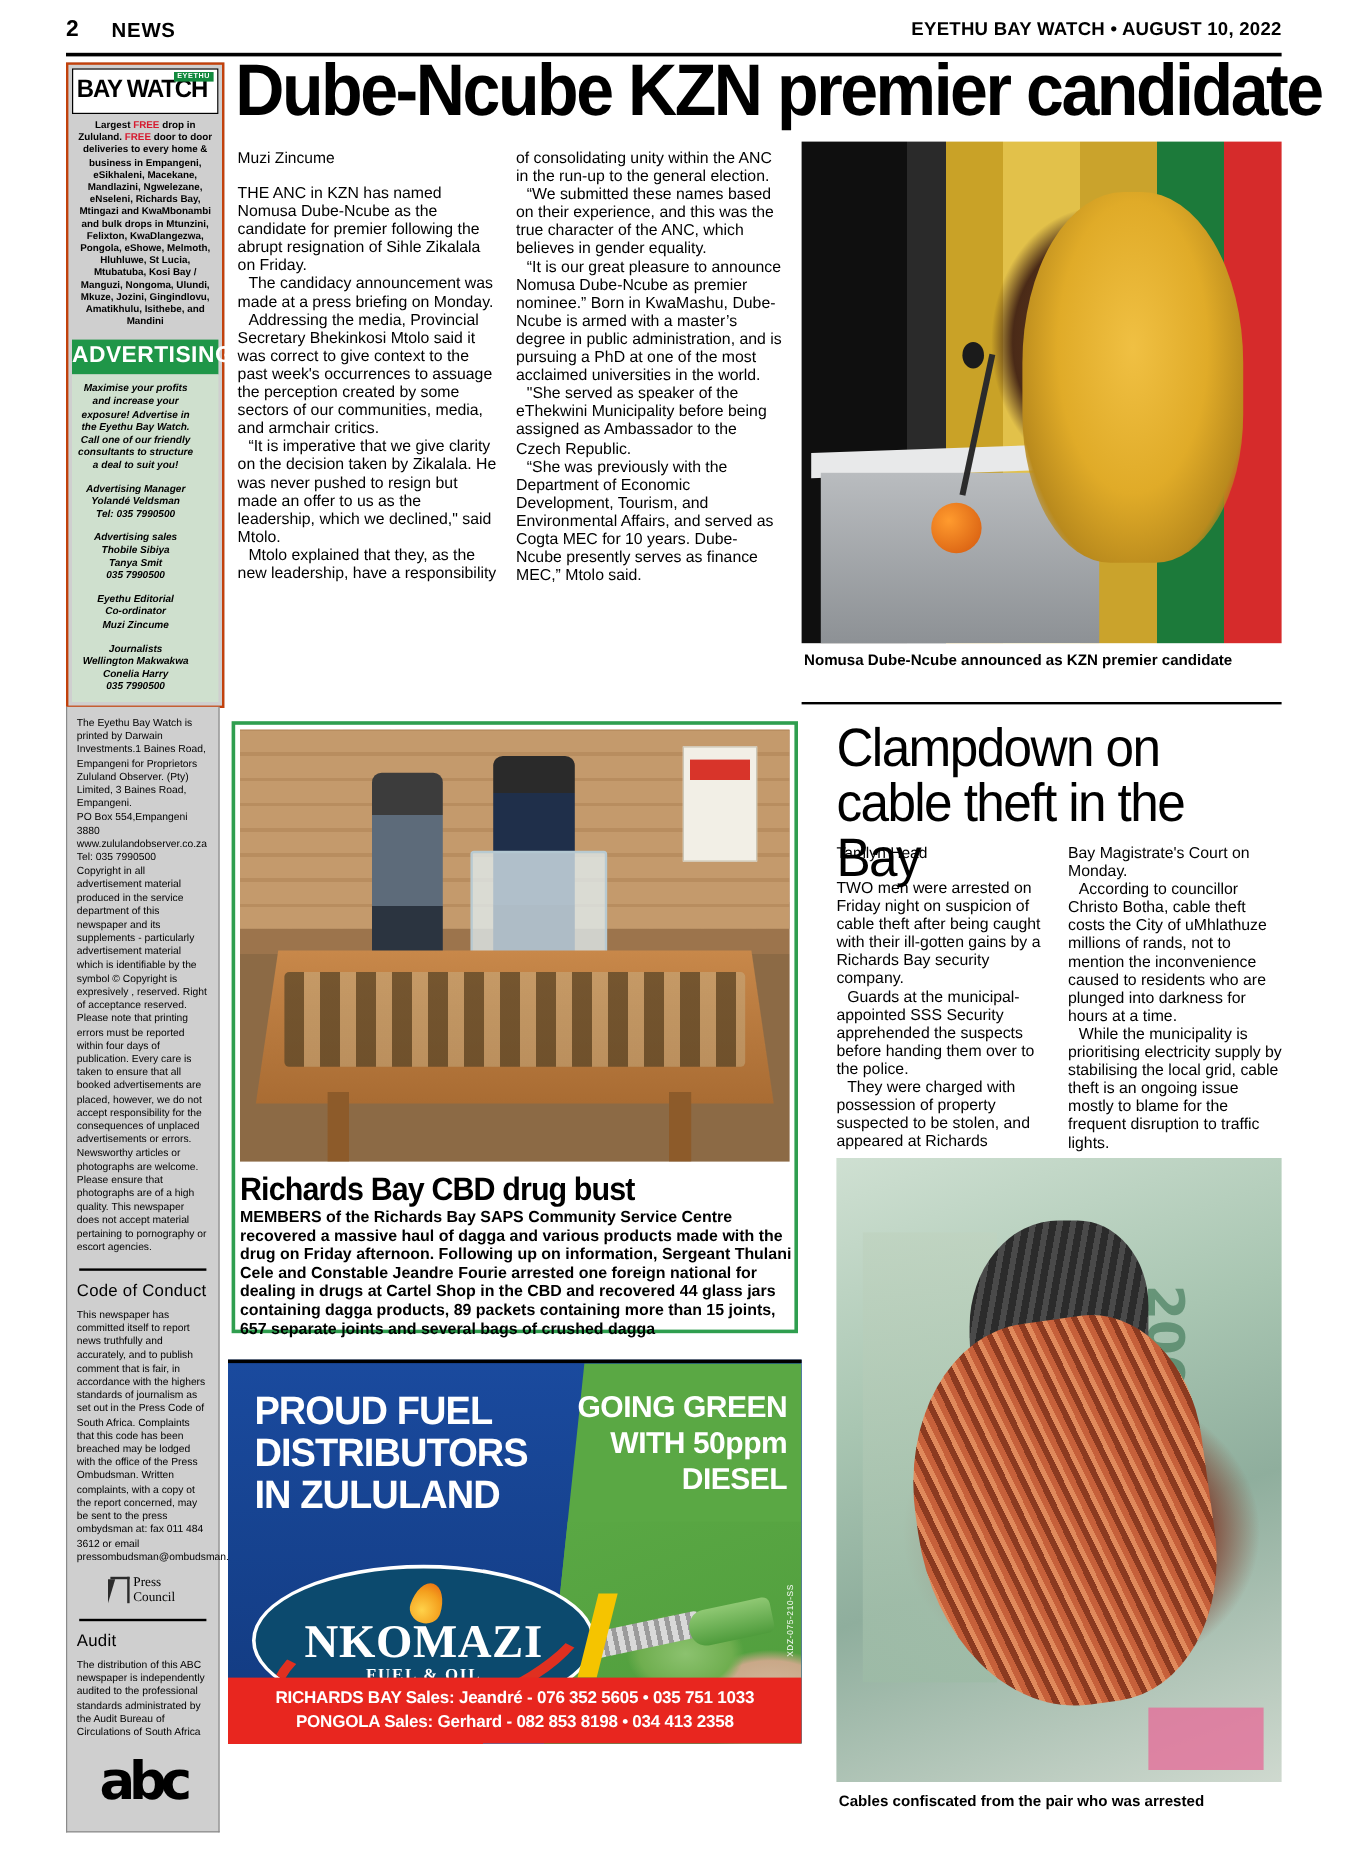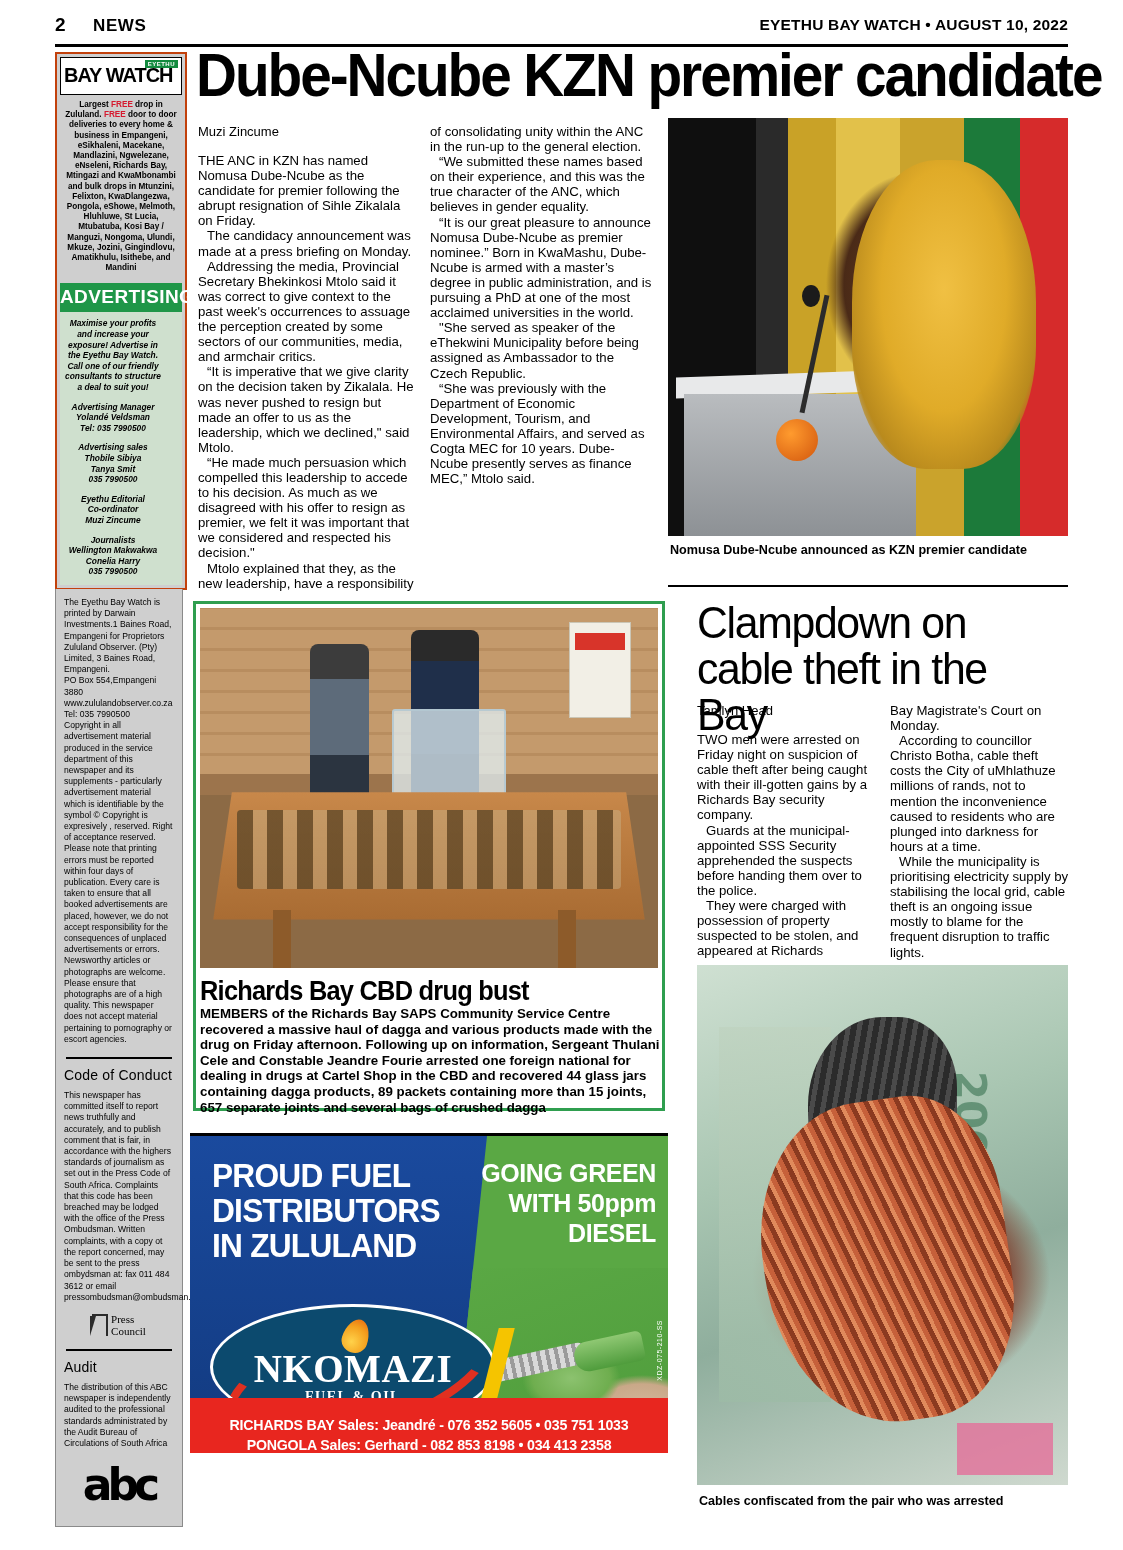--- a/index.html
+++ b/index.html
@@ -135,21 +135,21 @@
   .logo-name { position:absolute; left:0; top:42px; width:280px; text-align:center;
       color:#fff; font-family:"Liberation Serif", serif; font-size:39px; font-weight:bold;
       letter-spacing:.5px; line-height:40px; }
   .logo-sub { position:absolute; left:0; top:82px; width:280px; text-align:center;
       color:#fff; font-family:"Liberation Serif", serif; font-size:14px; font-weight:bold;
       letter-spacing:1.5px; }
   .ad-vert-code { position:absolute; right:5px; bottom:72px; color:#fff; font-size:7px;
       writing-mode:vertical-rl; transform:rotate(180deg); letter-spacing:.5px; }
   .ad-redbar { position:absolute; left:0; bottom:0; width:100%; height:55px; background:#e8261f;
       color:#fff; text-align:center; font-size:14.2px; line-height:20px; font-weight:bold;
-      padding-top:17px; box-sizing:border-box; letter-spacing:-.2px; }
+      padding-top:7px; box-sizing:border-box; letter-spacing:-.2px; }
   .ad-yellow { position:absolute; left:300px; bottom:55px; width:16px; height:70px;
       background:#f5c400; transform:skewX(-14deg); }
 
   
   .ph-lead {
     background:
       radial-gradient(ellipse 120px 150px at 62% 40%, #6b3f24 0%, #4a2a17 60%, rgba(0,0,0,0) 75%),
       linear-gradient(90deg,#0f0f0f 0 22%, #2a2a2a 22% 30%, #c9a227 30% 42%, #e2c14a 42% 58%, #caa32c 58% 74%, #1c7a3a 74% 88%, #d62b2b 88% 100%);
   }
   .ph-lead:after {
@@ -281,21 +281,20 @@
     </div>
   </div>
 
   <div class="col-a1-1">
     <div class="byline">Muzi Zincume</div>
     <div class="bodytext" style="margin-top:14px">
       <p>THE ANC in KZN has named Nomusa Dube-Ncube as the candidate for premier following the abrupt resignation of Sihle Zikalala on Friday.</p>
       <p class="indent">The candidacy announcement was made at a press briefing on Monday.</p>
       <p class="indent">Addressing the media, Provincial Secretary Bhekinkosi Mtolo said it was correct to give context to the past week's occurrences to assuage the perception created by some sectors of our communities, media, and armchair critics.</p>
       <p class="indent">“It is imperative that we give clarity on the decision taken by Zikalala. He was never pushed to resign but made an offer to us as the leadership, which we declined," said Mtolo.</p>
-      <p class="indent">“He made much persuasion which compelled this leadership to accede to his decision. As much as we disagreed with his offer to resign as premier, we felt it was important that we considered and respected his decision."</p>
       <p class="indent">Mtolo explained that they, as the new leadership, have a responsibility</p>
     </div>
   </div>
 
   <div class="col-a1-2">
     <div class="bodytext">
       <p>of consolidating unity within the ANC in the run-up to the general election.</p>
       <p class="indent">“We submitted these names based on their experience, and this was the true character of the ANC, which believes in gender equality.</p>
       <p class="indent">“It is our great pleasure to announce Nomusa Dube-Ncube as premier nominee.” Born in KwaMashu, Dube-Ncube is armed with a master’s degree in public administration, and is pursuing a PhD at one of the most acclaimed universities in the world.</p>
       <p class="indent">"She served as speaker of the eThekwini Municipality before being assigned as Ambassador to the Czech Republic.</p>

